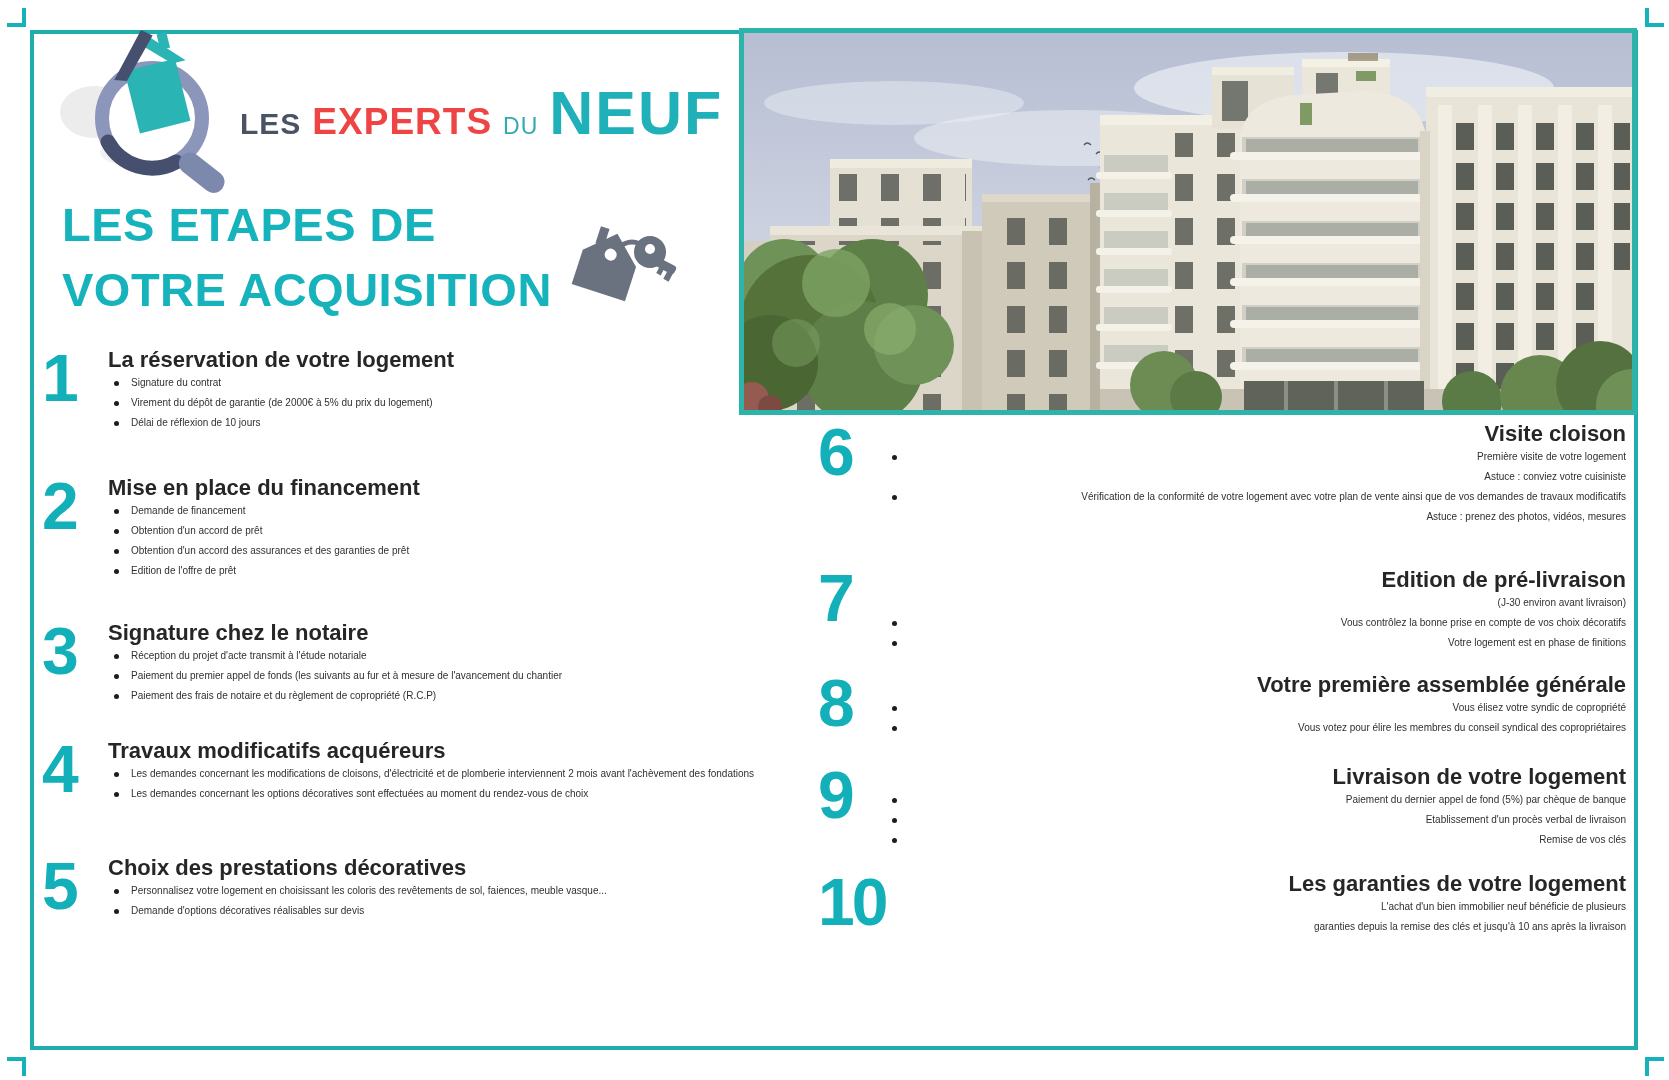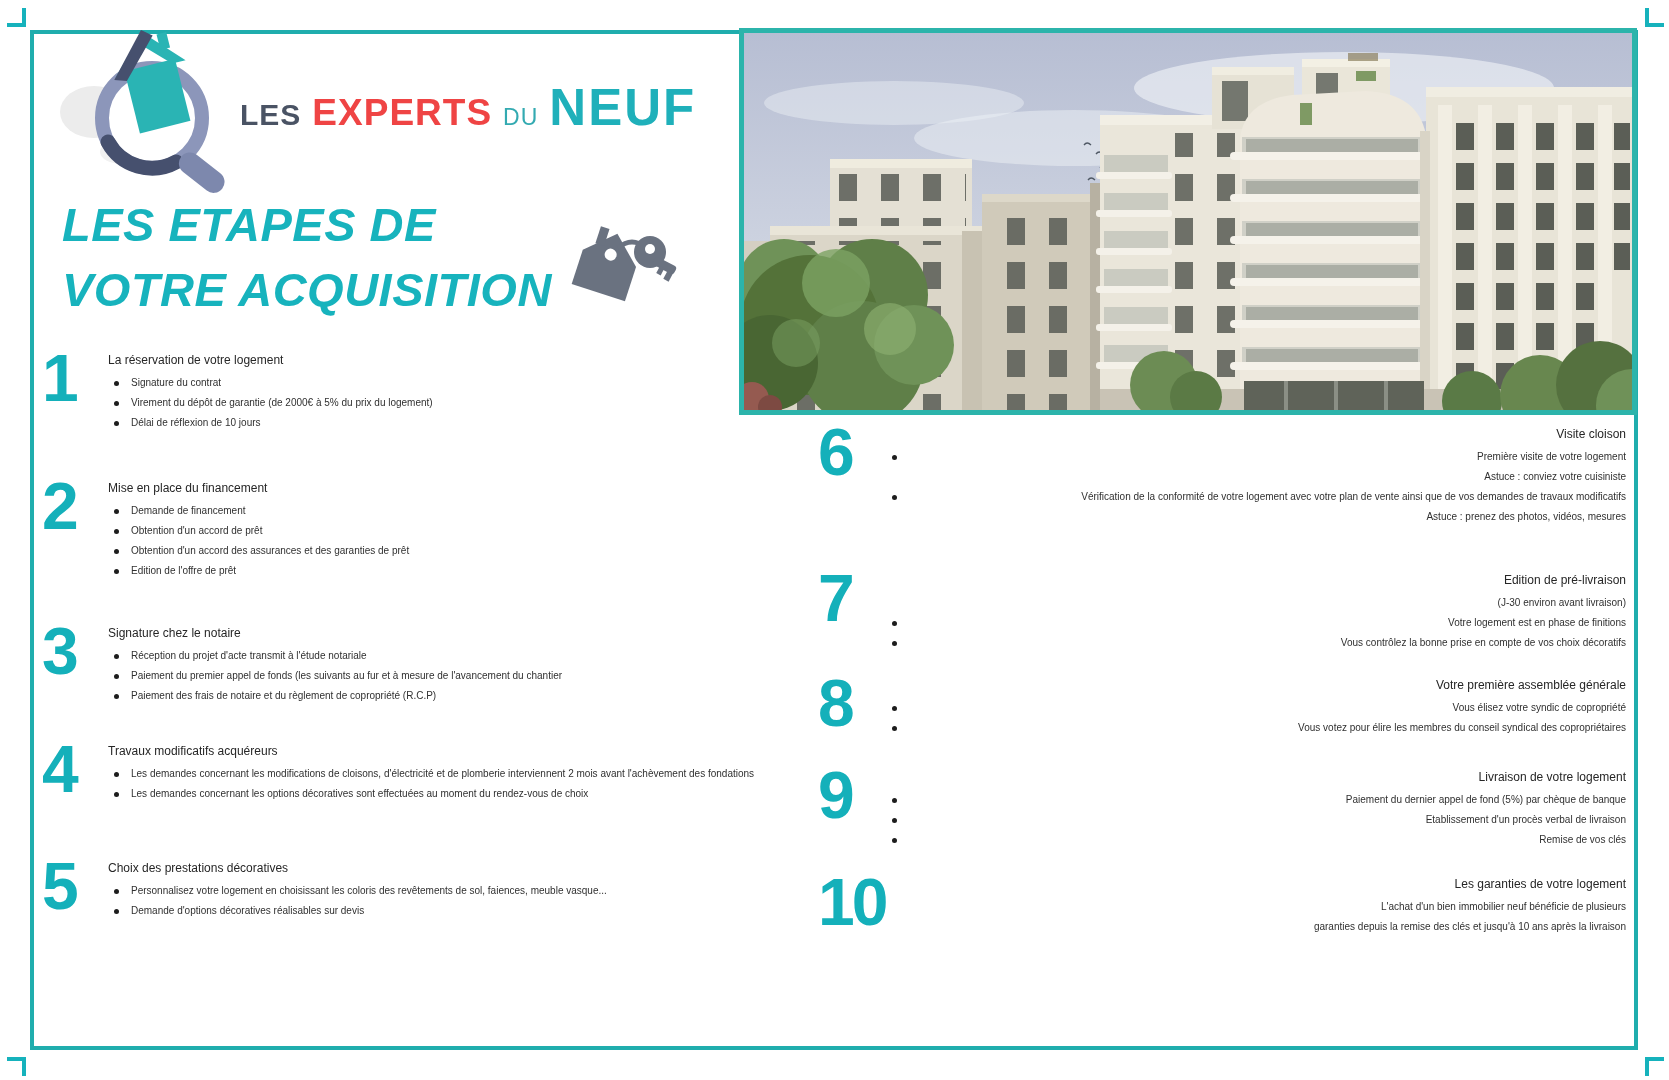--- a/index.html
+++ b/index.html
@@ -14,25 +14,25 @@
   .cmark.tr{left:1645px;top:8px;border-left:4px solid #16b2bc;border-bottom:4px solid #16b2bc;}
   .cmark.br{left:1645px;top:1057px;border-left:4px solid #16b2bc;border-top:4px solid #16b2bc;}
   .cmark.bl{left:7px;top:1057px;border-right:4px solid #16b2bc;border-top:4px solid #16b2bc;}
 
   
   .logo-icon{position:absolute;left:56px;top:2px;z-index:4;}
   .wordmark{position:absolute;left:240px;top:66px;z-index:4;display:flex;align-items:baseline;gap:11px;white-space:nowrap;margin-top:12px;}
   .wm-les{font-size:30px;font-weight:700;color:#4a5364;letter-spacing:1px;}
   .wm-experts{font-size:37px;font-weight:700;color:#ef4444;letter-spacing:1px;}
   .wm-du{font-size:23px;font-weight:400;color:#33aab1;letter-spacing:1px;}
-  .wm-neuf{font-size:51px;font-weight:700;color:#1fb0ba;letter-spacing:2px;}
+  .wm-neuf{font-size:61px;font-weight:700;color:#1fb0ba;letter-spacing:2px;}
 
   
   .main-title{position:absolute;left:62px;top:192px;z-index:3;line-height:65px;
-    font-size:47px;font-weight:800;color:#17b3bd;letter-spacing:.5px;font-style:italic;}
+    font-size:47px;font-weight:800;color:#17b3bd;letter-spacing:.5px;}
   .keys-icon{position:absolute;left:560px;top:218px;z-index:3;}
 
   
   .photo{position:absolute;left:739px;top:28px;width:898px;height:387px;border:5px solid #2cb4ab;
     box-sizing:border-box;z-index:3;background:#cfd6e2;}
   .photo svg{display:block;width:100%;height:100%;}
 
   
   .steps{position:absolute;top:0;left:0;z-index:3;}
   .step{position:absolute;display:flex;align-items:flex-start;}
@@ -47,21 +47,21 @@
   .steps-right .step:nth-of-type(2){top:570px}
   .steps-right .step:nth-of-type(3){top:675px}
   .steps-right .step:nth-of-type(4){top:767px}
   .steps-right .step:nth-of-type(5){top:874px}
   .step-number{flex:0 0 66px;font-size:66px;line-height:60px;font-weight:800;color:#14b0ba;
     letter-spacing:-3px;text-align:left;margin-top:-2px;}
   .steps-right .step-number{flex:0 0 68px;}
   .step-body{flex:1;padding-top:0;}
   .steps-left  .step-body{max-width:740px;}
   .steps-right .step-body{max-width:740px;text-align:right;}
-  .step-title{font-size:12px;font-weight:400;color:#262626;line-height:20px;margin-bottom:3px;}
+  .step-title{font-size:22px;font-weight:700;color:#262626;line-height:20px;margin-bottom:3px;}
   .step-item{display:flex;font-size:10px;line-height:20px;color:#303030;}
   .step-item .dot{flex:0 0 5px;width:5px;height:5px;border-radius:50%;background:#1d1d1d;margin:8px 12px 0 6px;}
   .step-item.no-bullet{padding-left:23px;}
   .itext{flex:1;}
 </style>
 </head>
 <body>
 
 <div class="page">
 
@@ -451,25 +451,25 @@
     <div class="step">
       <div class="step-number">7</div>
       <div class="step-body">
         <div class="step-title">Edition de pré-livraison</div>
         <div class="step-items">
             <div class="step-item no-bullet">
               <span class="itext">(J-30 environ avant livraison)</span>
             </div>
             <div class="step-item with-bullet">
               <span class="dot"></span>
+              <span class="itext">Vous contrôlez la bonne prise en compte de vos choix décoratifs</span>
+            </div>
+            <div class="step-item with-bullet">
+              <span class="dot"></span>
               <span class="itext">Votre logement est en phase de finitions</span>
-            </div>
-            <div class="step-item with-bullet">
-              <span class="dot"></span>
-              <span class="itext">Vous contrôlez la bonne prise en compte de vos choix décoratifs</span>
             </div>
           </div>
       </div>
     </div>
 
     <div class="step">
       <div class="step-number">8</div>
       <div class="step-body">
         <div class="step-title">Votre première assemblée générale</div>
         <div class="step-items">

